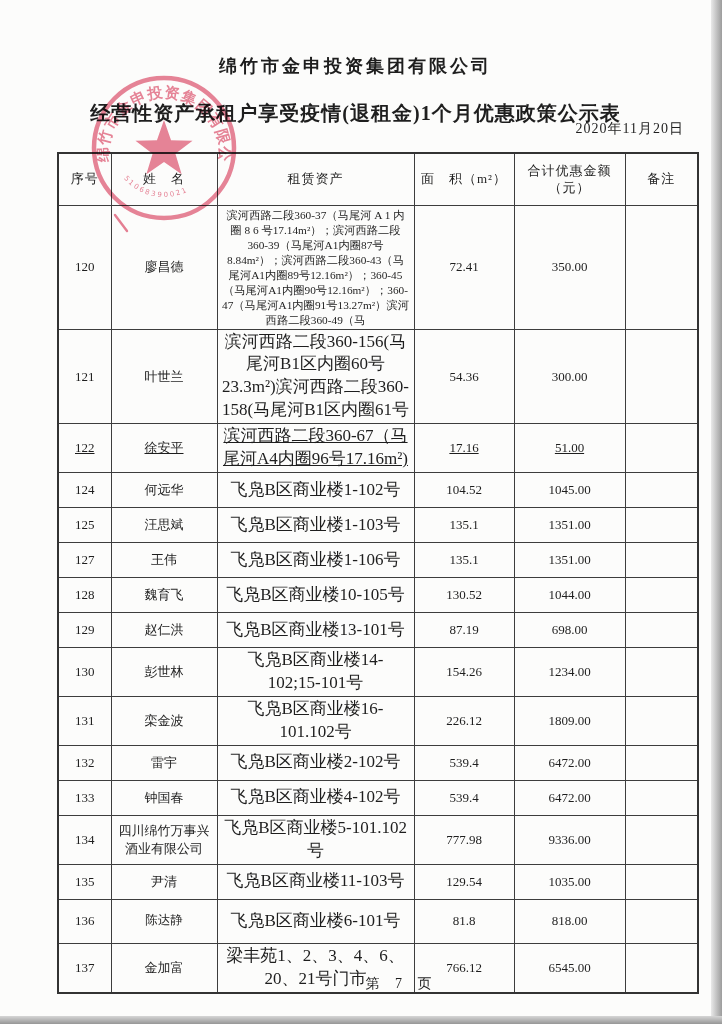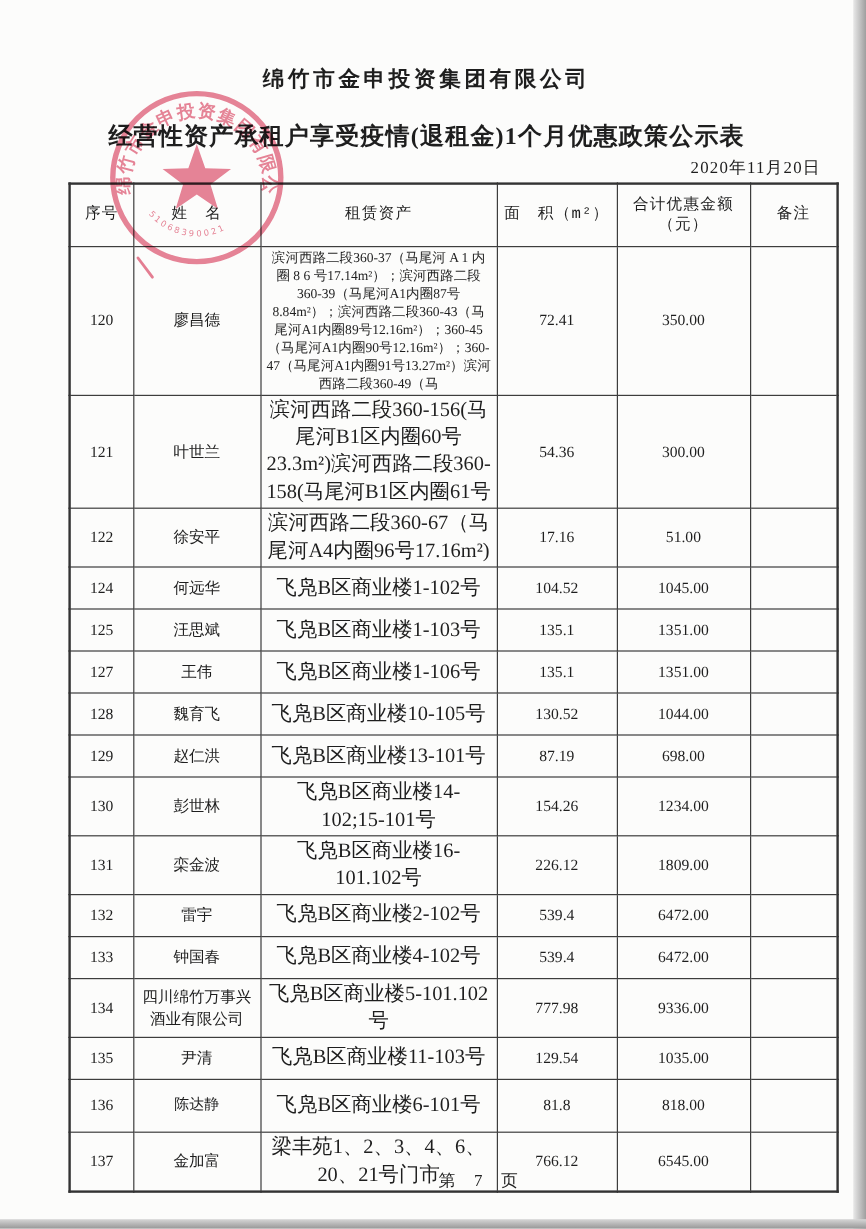--- a/index.html
+++ b/index.html
@@ -13,50 +13,50 @@
   
   .scan-edge-right{position:absolute;top:0;right:0;width:11px;height:1024px;
     background:linear-gradient(to right,#e9e9e9,#9c9c9c);}
   .scan-edge-bottom{position:absolute;left:0;bottom:0;width:722px;height:8px;
     background:linear-gradient(to bottom,#d6d6d6,#969696);}
   
   .company-title{position:absolute;top:54px;left:0;width:711px;text-align:center;
     font-size:18px;font-weight:bold;letter-spacing:3px;}
   .doc-title{position:absolute;top:100px;left:0;width:711px;text-align:center;
     font-size:20px;font-weight:bold;letter-spacing:1px;}
-  .doc-date{position:absolute;top:131px;left:0;width:684px;text-align:right;
+  .doc-date{position:absolute;top:120px;left:0;width:684px;text-align:right;
     font-size:14px;letter-spacing:1px;}
   
   table.main{position:absolute;top:152px;left:57px;width:640px;
     border-collapse:collapse;table-layout:fixed;}
   table.main th,table.main td{
     border:1.5px solid #3d3d3d;
     text-align:center;vertical-align:middle;
     font-size:13px;line-height:1.35;
     padding:1px 3px;overflow:hidden;
     font-weight:normal;
   }
   table.main{border:2px solid #333;}
   col.c-no{width:53px;}
   col.c-name{width:106px;}
   col.c-asset{width:197px;}
   col.c-area{width:100px;}
   col.c-amount{width:111px;}
   col.c-note{width:73px;}
-  thead tr{height:52px;font-family:Liberation Mono, monospace;}
+  thead tr{height:52px;}
   thead th{font-size:14px;white-space:pre-line;letter-spacing:1px;}
   tbody tr{height:35px;}
   tbody td{font-size:13.5px;}
   tbody td.col-asset{font-size:17px;padding:1px 4px;}
   
   tbody tr:nth-child(1){height:108px;}
   tbody tr:nth-child(1) td.col-asset{font-size:11.3px;line-height:15px;vertical-align:top;padding-top:2px;}
   tbody tr:nth-child(2){height:48px;}
   tbody tr:nth-child(2) td.col-asset{font-size:17px;}
-  tbody tr:nth-child(3){height:40px;}
+  tbody tr:nth-child(3){height:40px;text-decoration:underline;}
   tbody tr:nth-child(15){height:44px;}
   tbody tr:nth-child(15) td.col-name{font-size:12.5px;line-height:1.25;}
   tbody tr:nth-child(18){height:40px;}
   
   .page-number{position:absolute;top:975px;left:0;width:711px;text-align:center;
     font-size:14px;letter-spacing:6px;padding-left:46px;}
   
   .stamp{position:absolute;left:78px;top:60px;width:172px;height:176px;
     opacity:0.72;mix-blend-mode:multiply;pointer-events:none;}
   .ink-mark{position:absolute;pointer-events:none;opacity:0.75;mix-blend-mode:multiply;}

